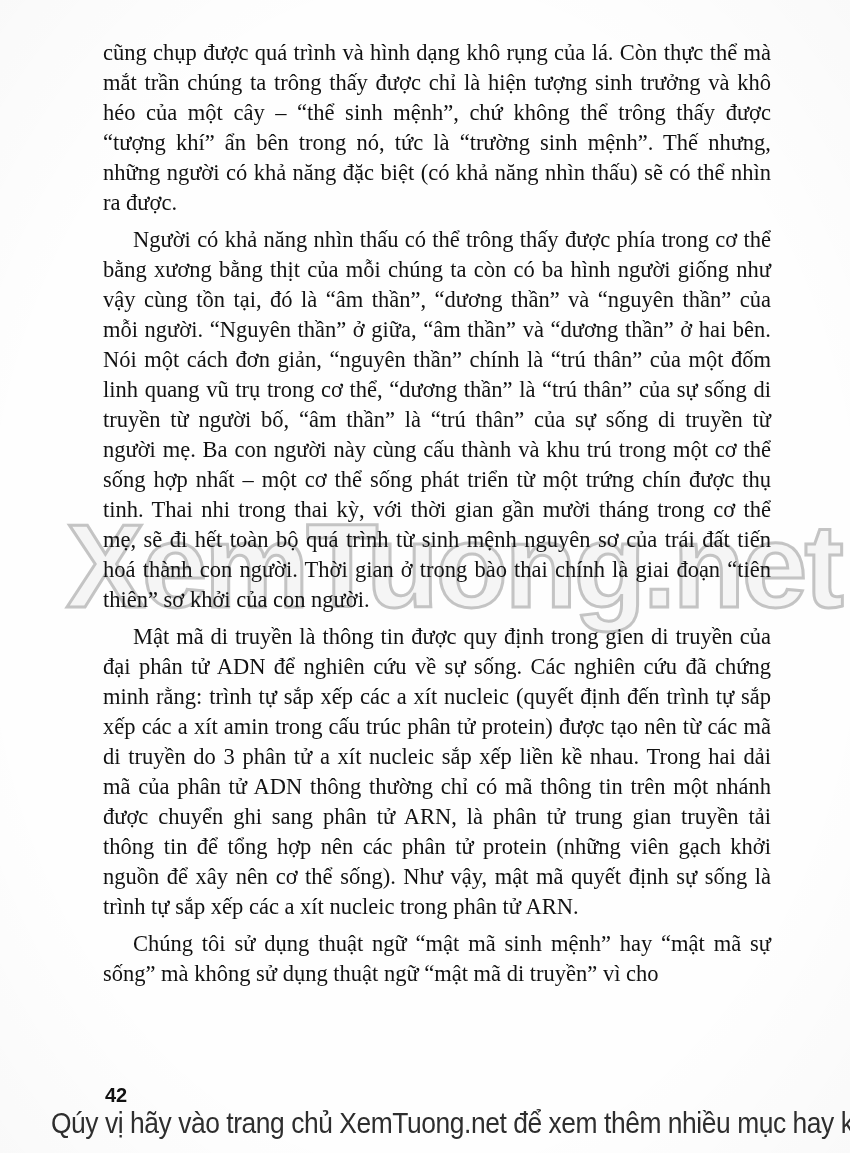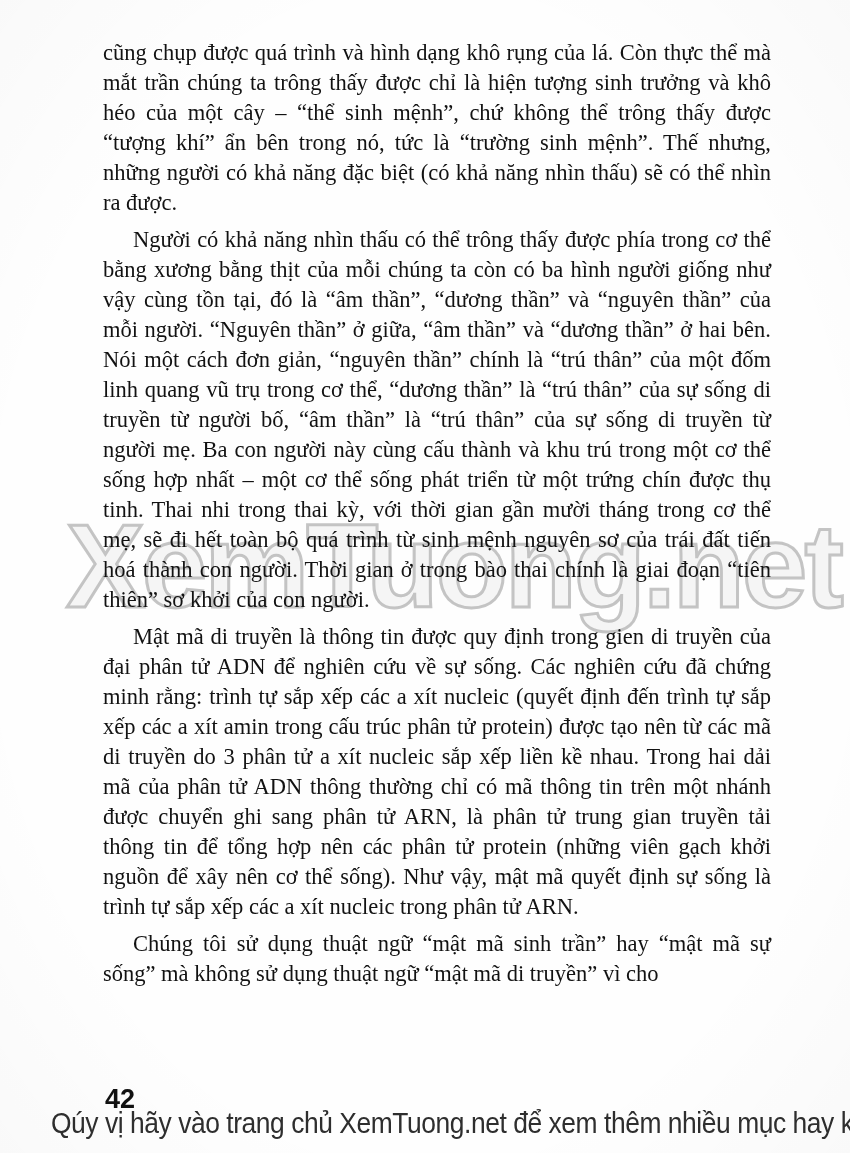--- a/index.html
+++ b/index.html
@@ -40,21 +40,21 @@
     text-align:justify;
   }
   .content p{margin:0 0 7px 0;}
   .content p.indent{text-indent:30px;}
   .page-number{
     position:absolute;
     left:105px;top:1084px;
     z-index:2;
     font-family:"Liberation Sans", sans-serif;
     font-weight:bold;
-    font-size:27px;
+    font-size:20px;
     color:#111;
   }
   .footer-bar{
     position:absolute;
     left:0;right:0;top:1106px;
     z-index:2;
     text-align:center;
     font-family:"Liberation Sans", sans-serif;
     font-size:30px;
     letter-spacing:-0.5px;
@@ -69,21 +69,21 @@
 <body>
 
 <div class="page">
 
   <div class="watermark">XemTuong.net</div>
 
   <div class="content">
       <p class="">cũng chụp được quá trình và hình dạng khô rụng của lá. Còn thực thể mà mắt trần chúng ta trông thấy được chỉ là hiện tượng sinh trưởng và khô héo của một cây – “thể sinh mệnh”, chứ không thể trông thấy được “tượng khí” ẩn bên trong nó, tức là “trường sinh mệnh”. Thế nhưng, những người có khả năng đặc biệt (có khả năng nhìn thấu) sẽ có thể nhìn ra được.</p>
       <p class="indent">Người có khả năng nhìn thấu có thể trông thấy được phía trong cơ thể bằng xương bằng thịt của mỗi chúng ta còn có ba hình người giống như vậy cùng tồn tại, đó là “âm thần”, “dương thần” và “nguyên thần” của mỗi người. “Nguyên thần” ở giữa, “âm thần” và “dương thần” ở hai bên. Nói một cách đơn giản, “nguyên thần” chính là “trú thân” của một đốm linh quang vũ trụ trong cơ thể, “dương thần” là “trú thân” của sự sống di truyền từ người bố, “âm thần” là “trú thân” của sự sống di truyền từ người mẹ. Ba con người này cùng cấu thành và khu trú trong một cơ thể sống hợp nhất – một cơ thể sống phát triển từ một trứng chín được thụ tinh. Thai nhi trong thai kỳ, với thời gian gần mười tháng trong cơ thể mẹ, sẽ đi hết toàn bộ quá trình từ sinh mệnh nguyên sơ của trái đất tiến hoá thành con người. Thời gian ở trong bào thai chính là giai đoạn “tiên thiên” sơ khởi của con người.</p>
       <p class="indent">Mật mã di truyền là thông tin được quy định trong gien di truyền của đại phân tử ADN để nghiên cứu về sự sống. Các nghiên cứu đã chứng minh rằng: trình tự sắp xếp các a xít nucleic (quyết định đến trình tự sắp xếp các a xít amin trong cấu trúc phân tử protein) được tạo nên từ các mã di truyền do 3 phân tử a xít nucleic sắp xếp liền kề nhau. Trong hai dải mã của phân tử ADN thông thường chỉ có mã thông tin trên một nhánh được chuyển ghi sang phân tử ARN, là phân tử trung gian truyền tải thông tin để tổng hợp nên các phân tử protein (những viên gạch khởi nguồn để xây nên cơ thể sống). Như vậy, mật mã quyết định sự sống là trình tự sắp xếp các a xít nucleic trong phân tử ARN.</p>
-      <p class="indent">Chúng tôi sử dụng thuật ngữ “mật mã sinh trần” hay “mật mã sự sống” mà không sử dụng thuật ngữ “mật mã di truyền” vì cho</p>
+      <p class="indent">Chúng tôi sử dụng thuật ngữ “mật mã sinh mệnh” hay “mật mã sự sống” mà không sử dụng thuật ngữ “mật mã di truyền” vì cho</p>
     </div>
 
   <div class="page-number">42</div>
 
   <div class="footer-bar">
     <span>Qúy vị hãy vào trang chủ </span><span class="brand">XemTuong.net</span><span> để xem thêm nhiều mục hay khác</span>
   </div>
 
 </div>
 

